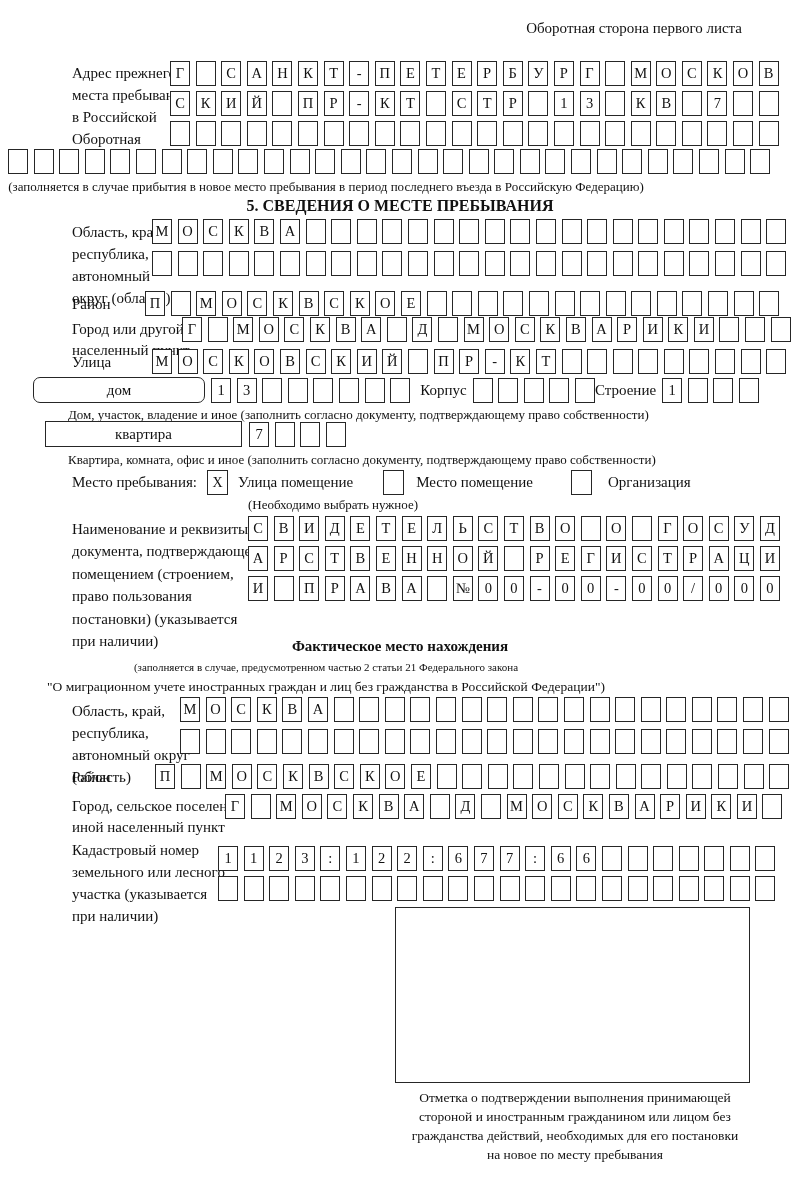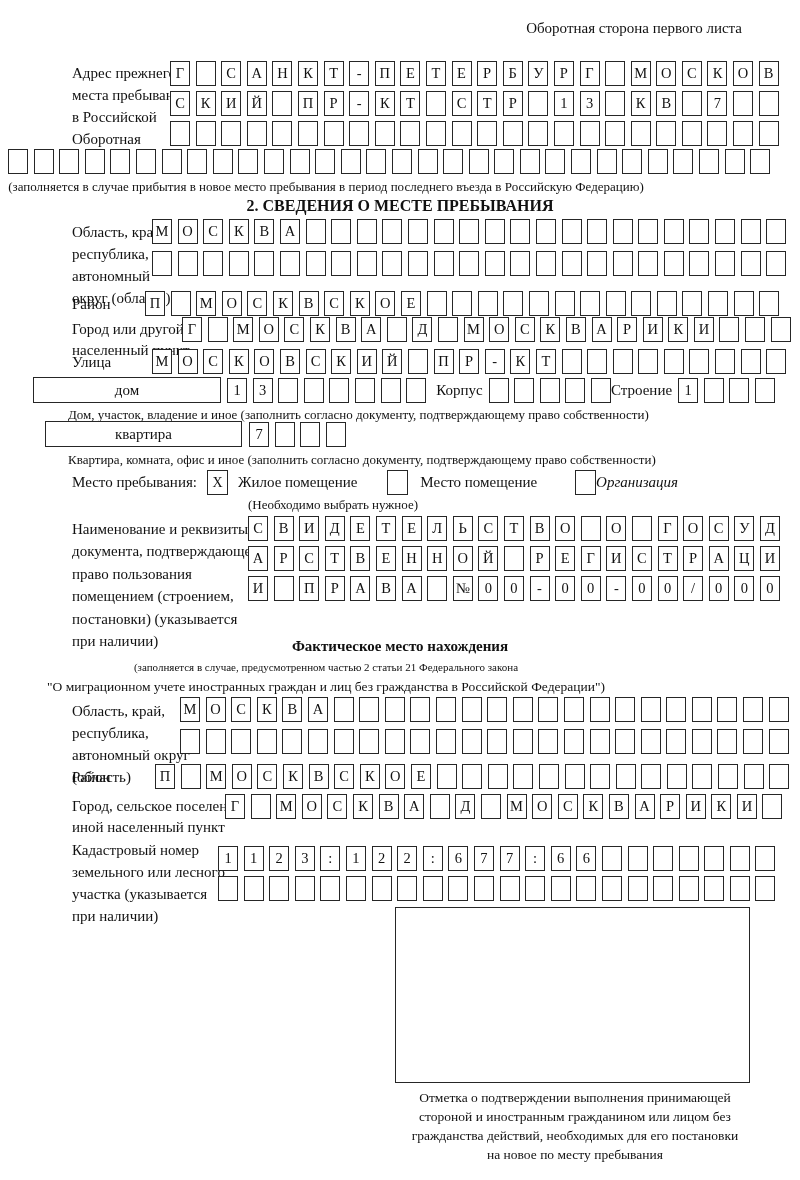--- a/index.html
+++ b/index.html
@@ -143,21 +143,21 @@
       <span class="cell"></span>
       <span class="cell"></span>
       <span class="cell"></span>
       <span class="cell"></span>
       <span class="cell"></span>
       <span class="cell"></span>
       <span class="cell"></span>
     </div>
   <div class="abs note-c" style="top:179px;">(заполняется в случае прибытия в новое место пребывания в период последнего въезда в Российскую Федерацию)</div>
 
-  <div class="abs heading" style="top:197px;">2. СВЕДЕНИЯ О МЕСТЕ ПРЕБЫВАНИЯ</div>
+  <div class="abs heading" style="top:197px;">5. СВЕДЕНИЯ О МЕСТЕ ПРЕБЫВАНИЯ</div>
 
   <div class="abs label" style="left:72px;top:221px;">
       <div>Область, край,</div>
       <div>республика,</div>
       <div>автономный</div>
       <div>округ (область)</div>
     </div>
   <div class="abs grid" style="left:152px;top:219px;">
       <span class="cell">М</span>
       <span class="cell">О</span>
@@ -296,21 +296,21 @@
       <span class="cell"></span>
       <span class="cell"></span>
       <span class="cell"></span>
       <span class="cell"></span>
       <span class="cell"></span>
       <span class="cell"></span>
       <span class="cell"></span>
     </div>
 
   <div class="abs hrow" style="left:33px;top:377px;">
-    <div class="widebox" style="width:188px;">дом</div>
+    <div class="widebox" style="width:172px;border-radius:7px;">дом</div>
     <div class="grid" style="margin-left:6px;">
         <span class="cell">1</span>
         <span class="cell">3</span>
         <span class="cell"></span>
         <span class="cell"></span>
         <span class="cell"></span>
         <span class="cell"></span>
         <span class="cell"></span>
         <span class="cell"></span>
       </div>
@@ -339,33 +339,33 @@
         <span class="cell"></span>
         <span class="cell"></span>
         <span class="cell"></span>
       </div>
   </div>
   <div class="abs note" style="left:68px;top:452px;">Квартира, комната, офис и иное (заполнить согласно документу, подтверждающему право собственности)</div>
 
   <div class="abs hrow" style="left:72px;top:470px;">
     <div class="inline-lbl">Место пребывания:</div>
     <div class="checkbox" style="margin-left:10px;">X</div>
-    <div class="inline-lbl" style="margin-left:10px;">Жилое помещение</div>
+    <div class="inline-lbl" style="margin-left:10px;">Улица помещение</div>
     <div class="checkbox" style="margin-left:30px;"></div>
     <div class="inline-lbl" style="margin-left:12px;">Место помещение</div>
     <div class="checkbox" style="margin-left:38px;"></div>
-    <div class="inline-lbl" style="font-style:italic;">Организация</div>
+    <div class="inline-lbl" style="margin-left:16px;">Организация</div>
   </div>
   <div class="abs note" style="left:248px;top:497px;">(Необходимо выбрать нужное)</div>
 
   <div class="abs label" style="left:72px;top:518px;line-height:22.4px;">
       <div>Наименование и реквизиты</div>
       <div>документа, подтверждающего</div>
+      <div>помещением (строением,</div>
       <div>право пользования</div>
-      <div>помещением (строением,</div>
       <div>постановки) (указывается</div>
       <div>при наличии)</div>
     </div>
   <div class="abs grid" style="left:248px;top:516px;">
       <span class="cell">С</span>
       <span class="cell">В</span>
       <span class="cell">И</span>
       <span class="cell">Д</span>
       <span class="cell">Е</span>
       <span class="cell">Т</span>

